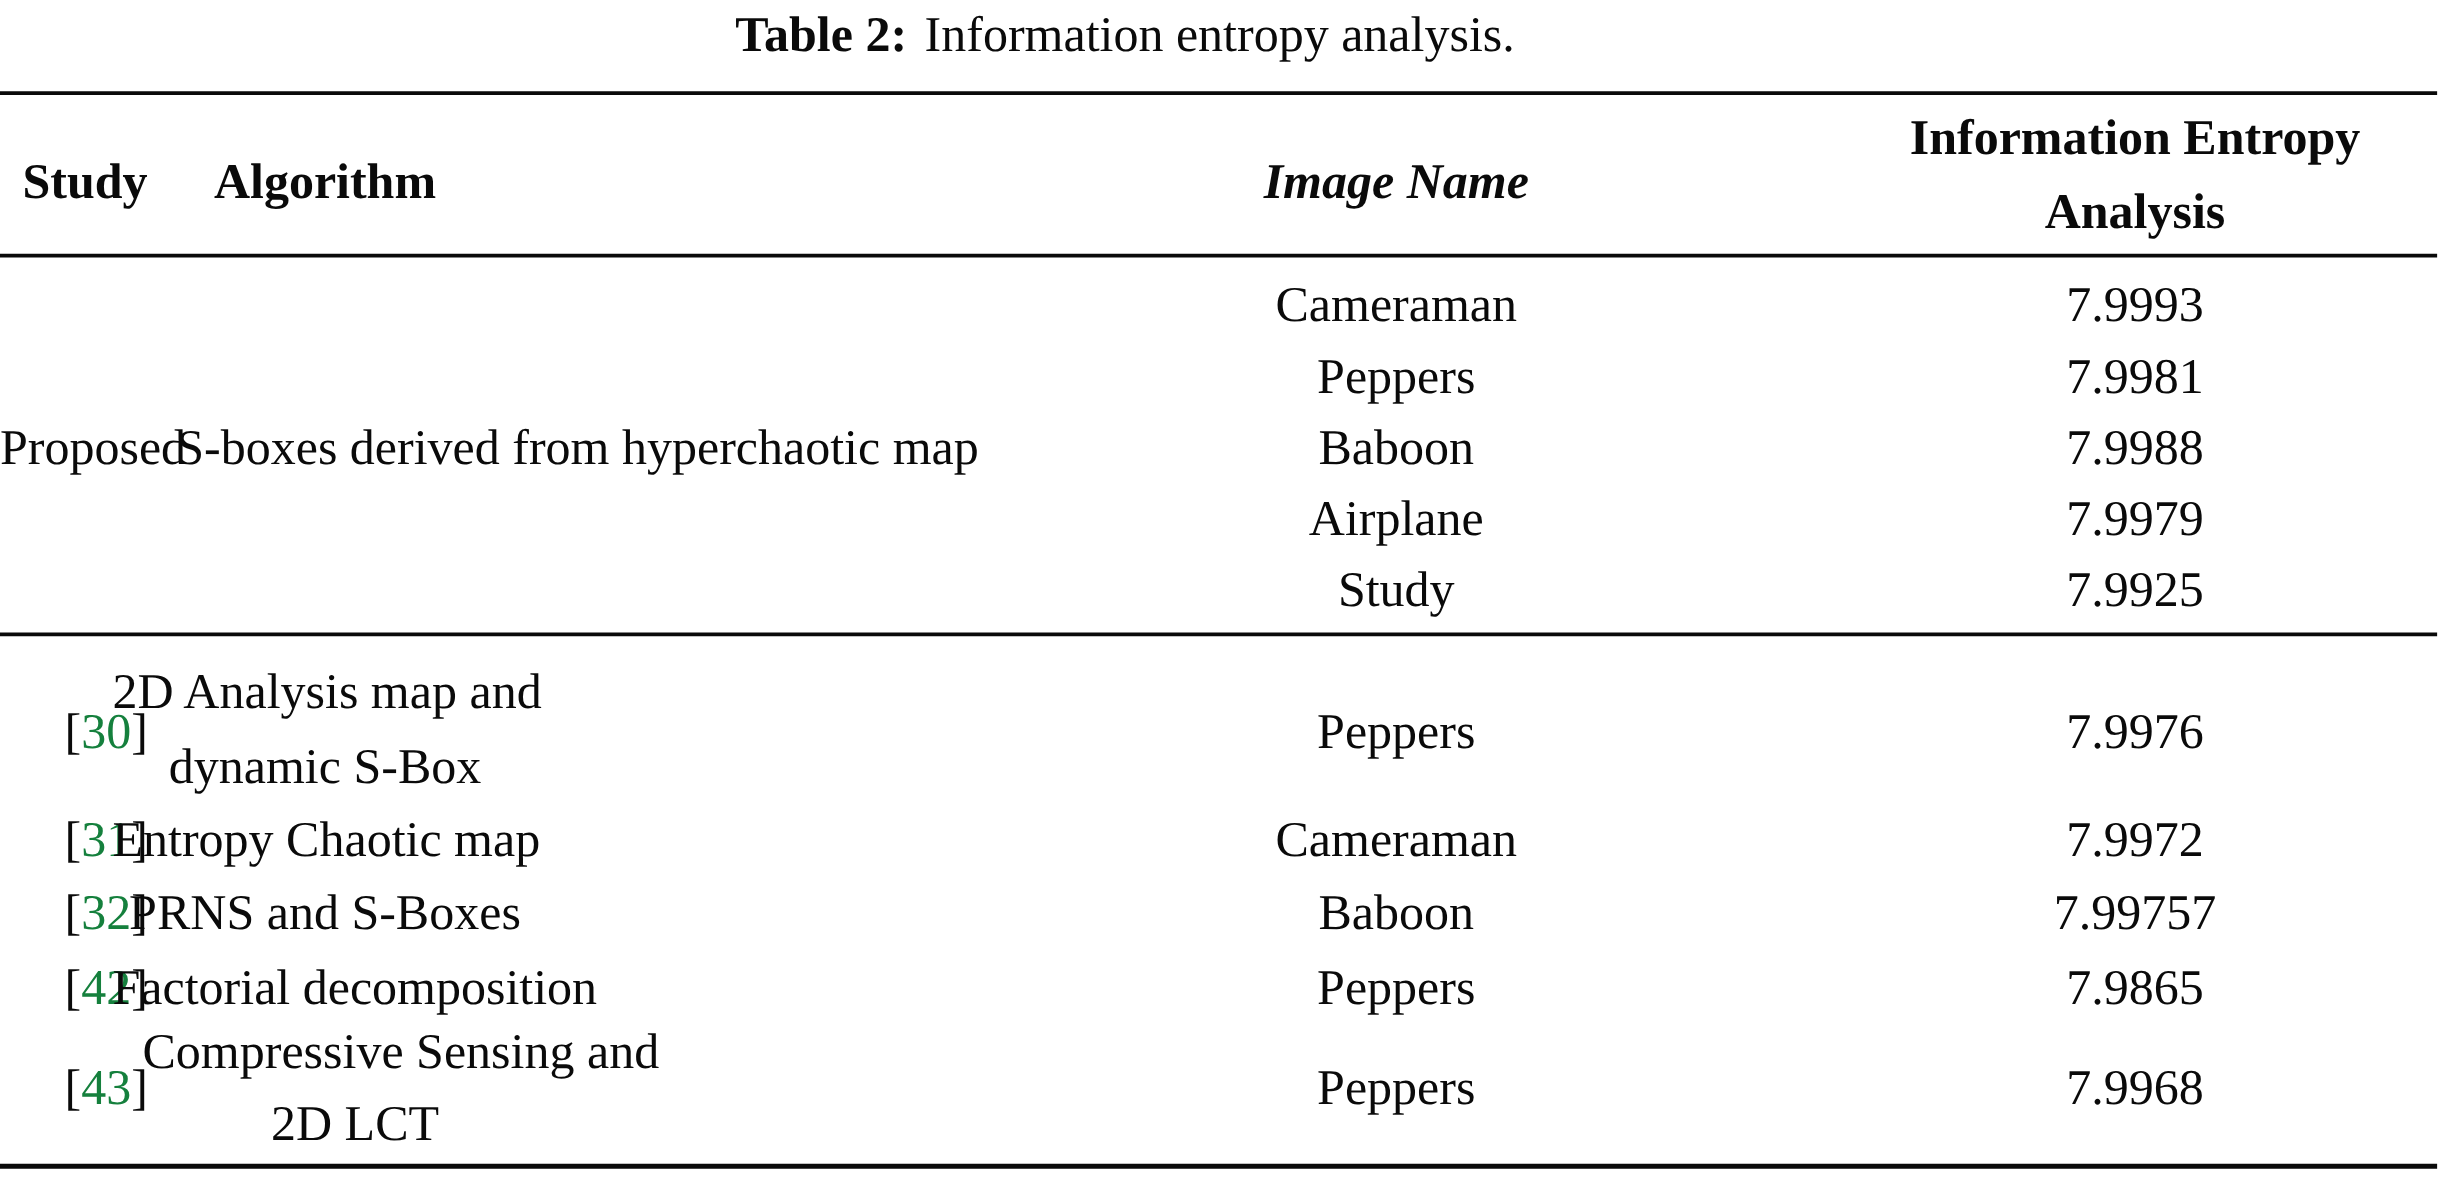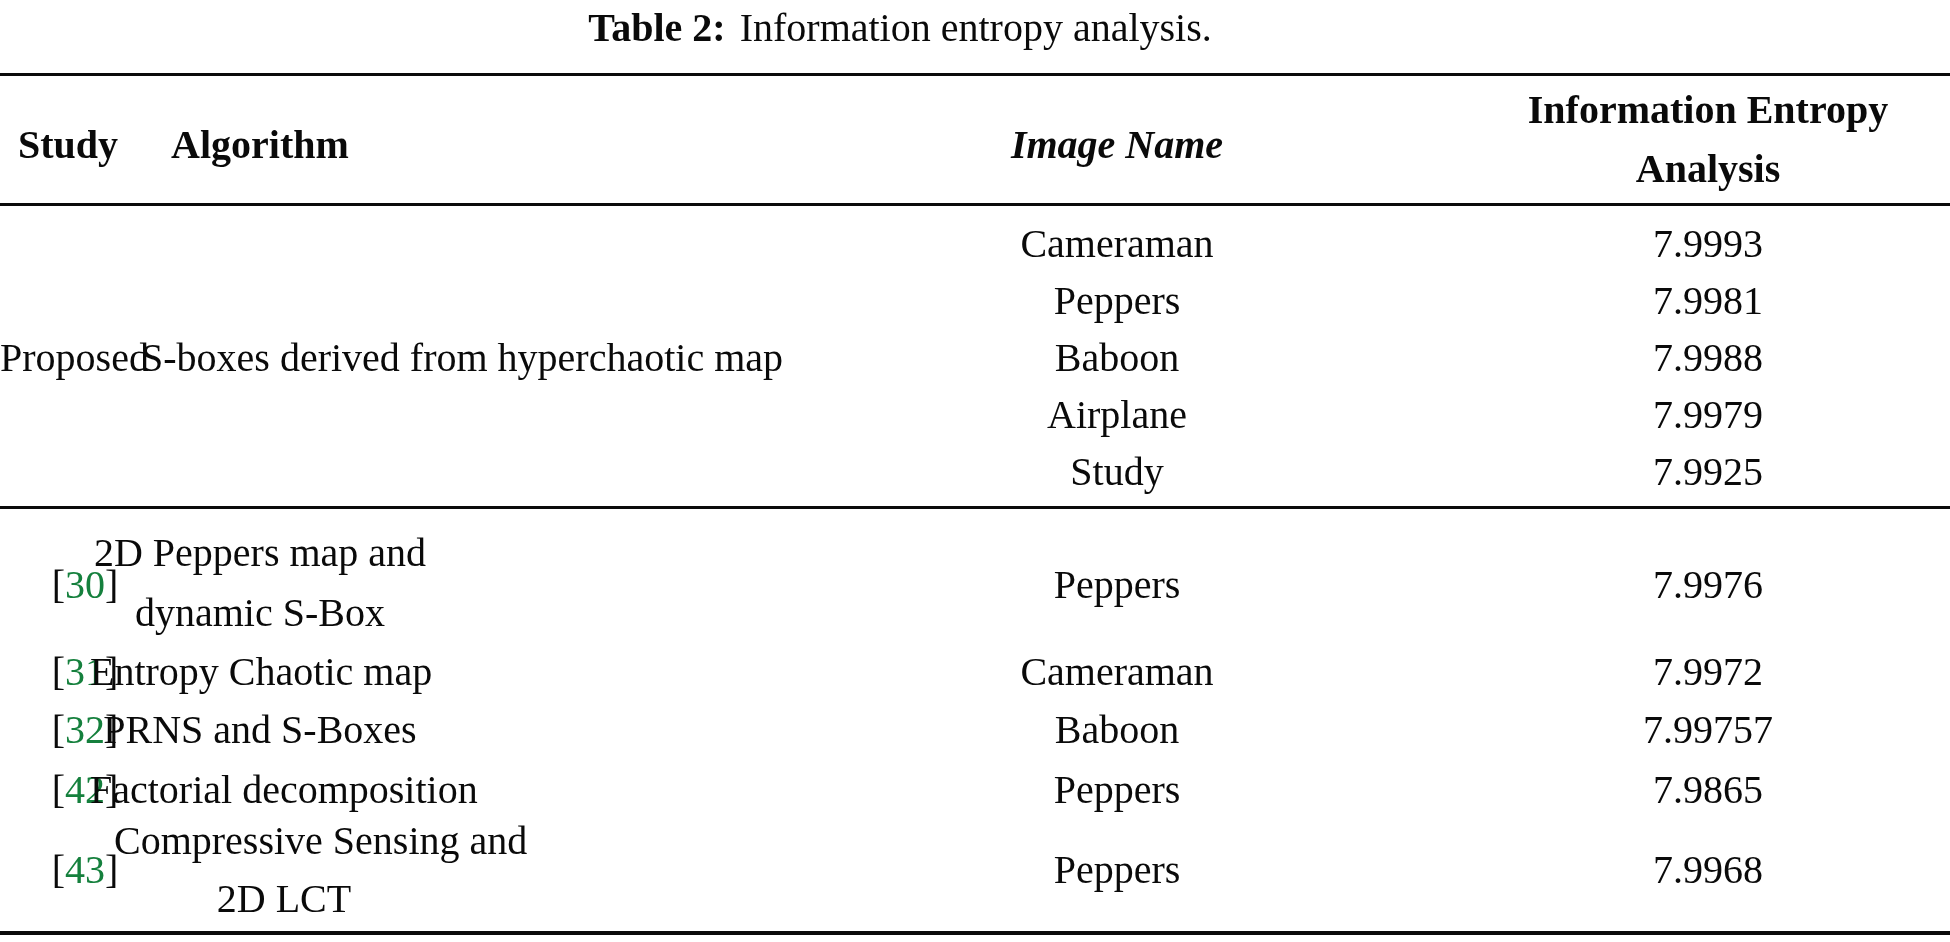--- a/index.html
+++ b/index.html
@@ -61,21 +61,21 @@
   <div class="cell" style="left:1430px;top:328px;width:556px;height:60px;">7.9988</div>
 
   <div class="cell" style="left:840px;top:385px;width:554px;height:60px;">Airplane</div>
   <div class="cell" style="left:1430px;top:385px;width:556px;height:60px;">7.9979</div>
 
   <div class="cell" style="left:840px;top:442px;width:554px;height:60px;">Study</div>
   <div class="cell" style="left:1430px;top:442px;width:556px;height:60px;">7.9925</div>
 
   <div class="cell" style="left:30px;top:555px;width:110px;height:60px;"><span>[</span><a class="ref-num">30</a><span>]</span></div>
   <div class="cell" style="left:90px;top:523px;width:340px;height:120px;">
-    <div>2D Peppers map and</div>
+    <div>2D Analysis map and</div>
     <div>dynamic S-Box</div>
   </div>
   <div class="cell" style="left:840px;top:555px;width:554px;height:60px;">Peppers</div>
   <div class="cell" style="left:1430px;top:555px;width:556px;height:60px;">7.9976</div>
 
   <div class="cell" style="left:30px;top:642px;width:110px;height:60px;"><span>[</span><a class="ref-num">31</a><span>]</span></div>
   <div class="cell" style="left:90px;top:642px;width:340px;height:60px;">Entropy Chaotic map</div>
   <div class="cell" style="left:840px;top:642px;width:554px;height:60px;">Cameraman</div>
   <div class="cell" style="left:1430px;top:642px;width:556px;height:60px;">7.9972</div>
 

